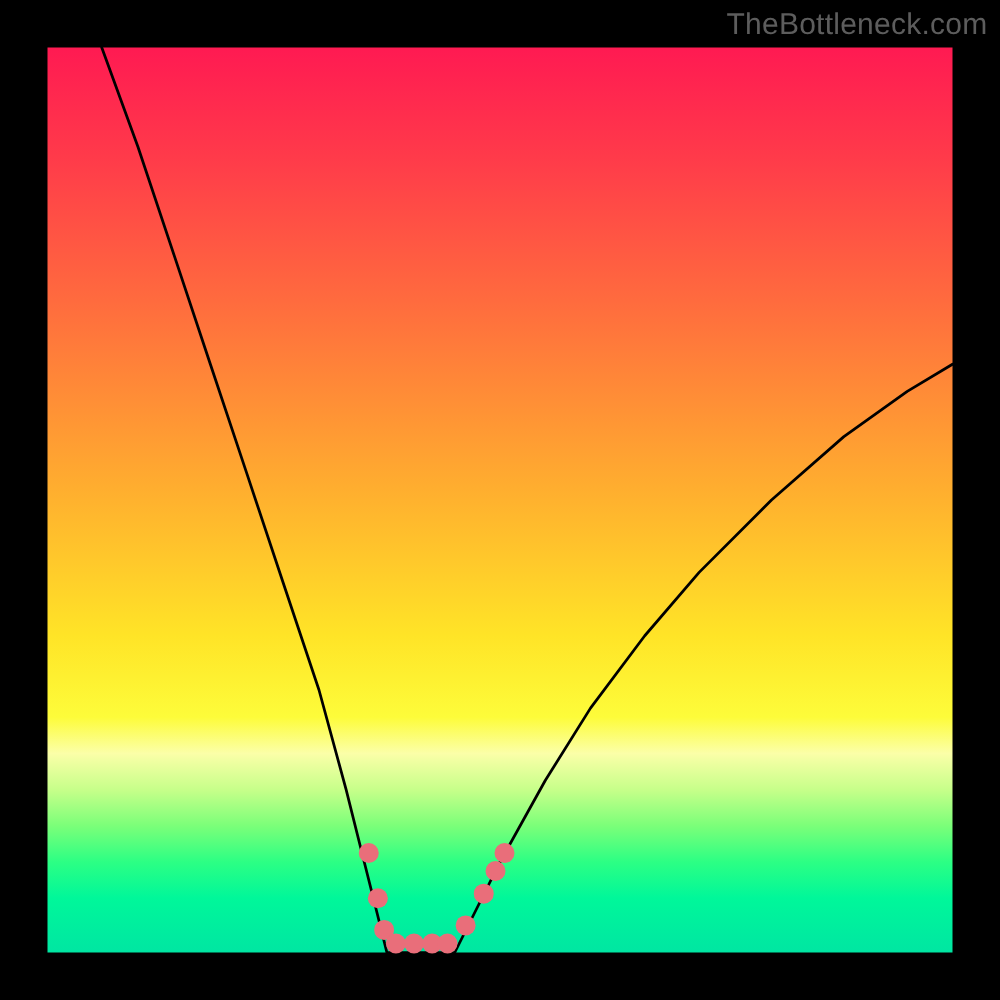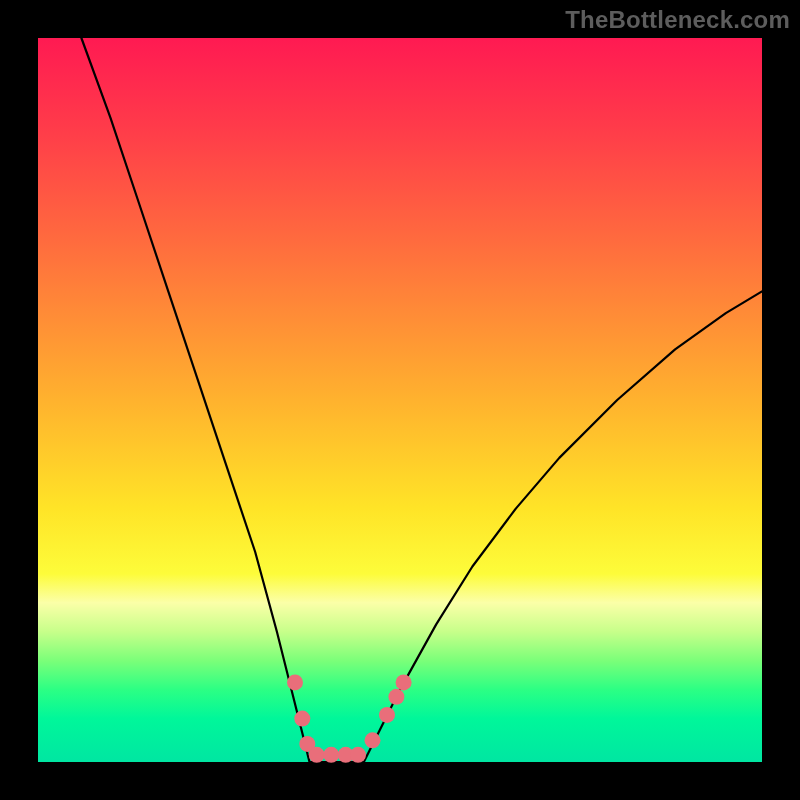--- a/index.html
+++ b/index.html
@@ -39,21 +39,21 @@
       #00f79a 94%,
       #00e6a2 100%
     );
   }
   .watermark {
     position: absolute;
     top: 6px;
     right: 10px;
     color: #5d5d5d;
     font-size: 24px;
-    font-weight: 700;
+    font-weight: 400;
     letter-spacing: 0.2px;
   }
   svg.curve {
     position: absolute;
     left: 0;
     top: 0;
     width: 724px;
     height: 724px;
     overflow: visible;
   }

